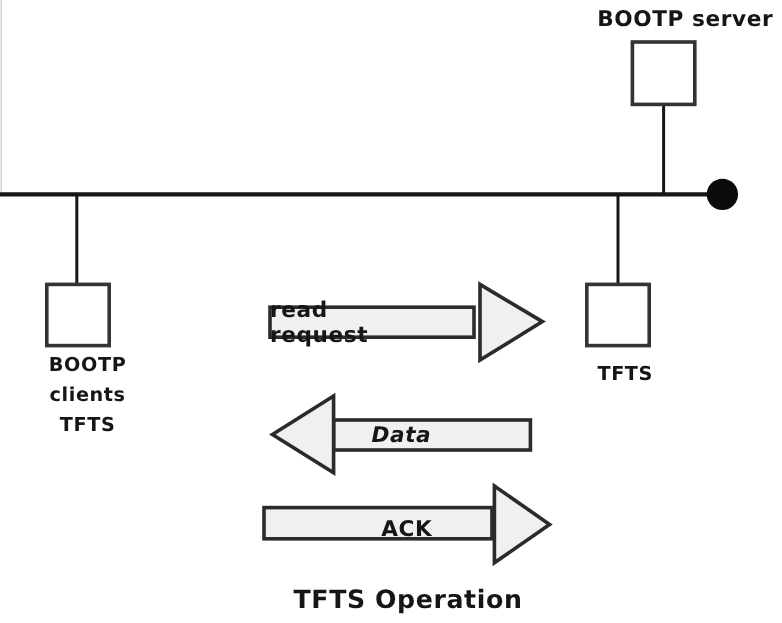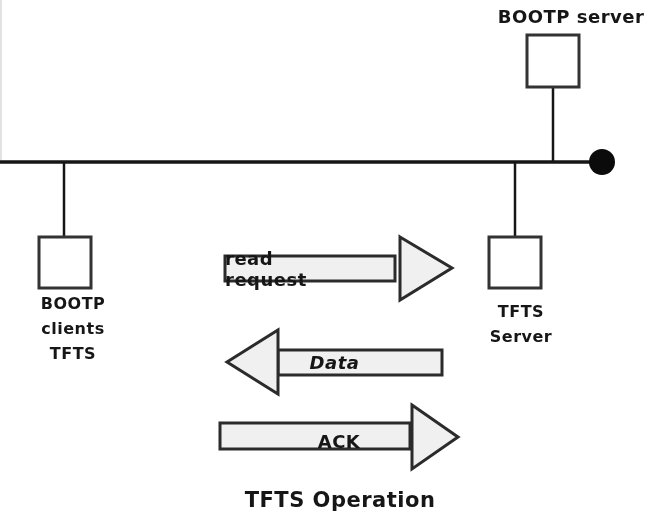--- a/index.html
+++ b/index.html
@@ -132,21 +132,20 @@
   <div class="lbl centered bootp-server-label">BOOTP server</div>
 
   <div class="lbl centered node-label clients-label">
     <div>BOOTP</div>
     <div>clients</div>
     <div>TFTS</div>
   </div>
 
   <div class="lbl centered node-label tftp-server-label">
     <div>TFTS</div>
-    <div>Server</div>
   </div>
 
   <div class="arrow-label read-request-label">read request</div>
 
   <div class="arrow-label data-label">Data</div>
 
   <div class="arrow-label ack-label">ACK</div>
 
   <div class="lbl centered diagram-title">TFTS Operation</div>
 

